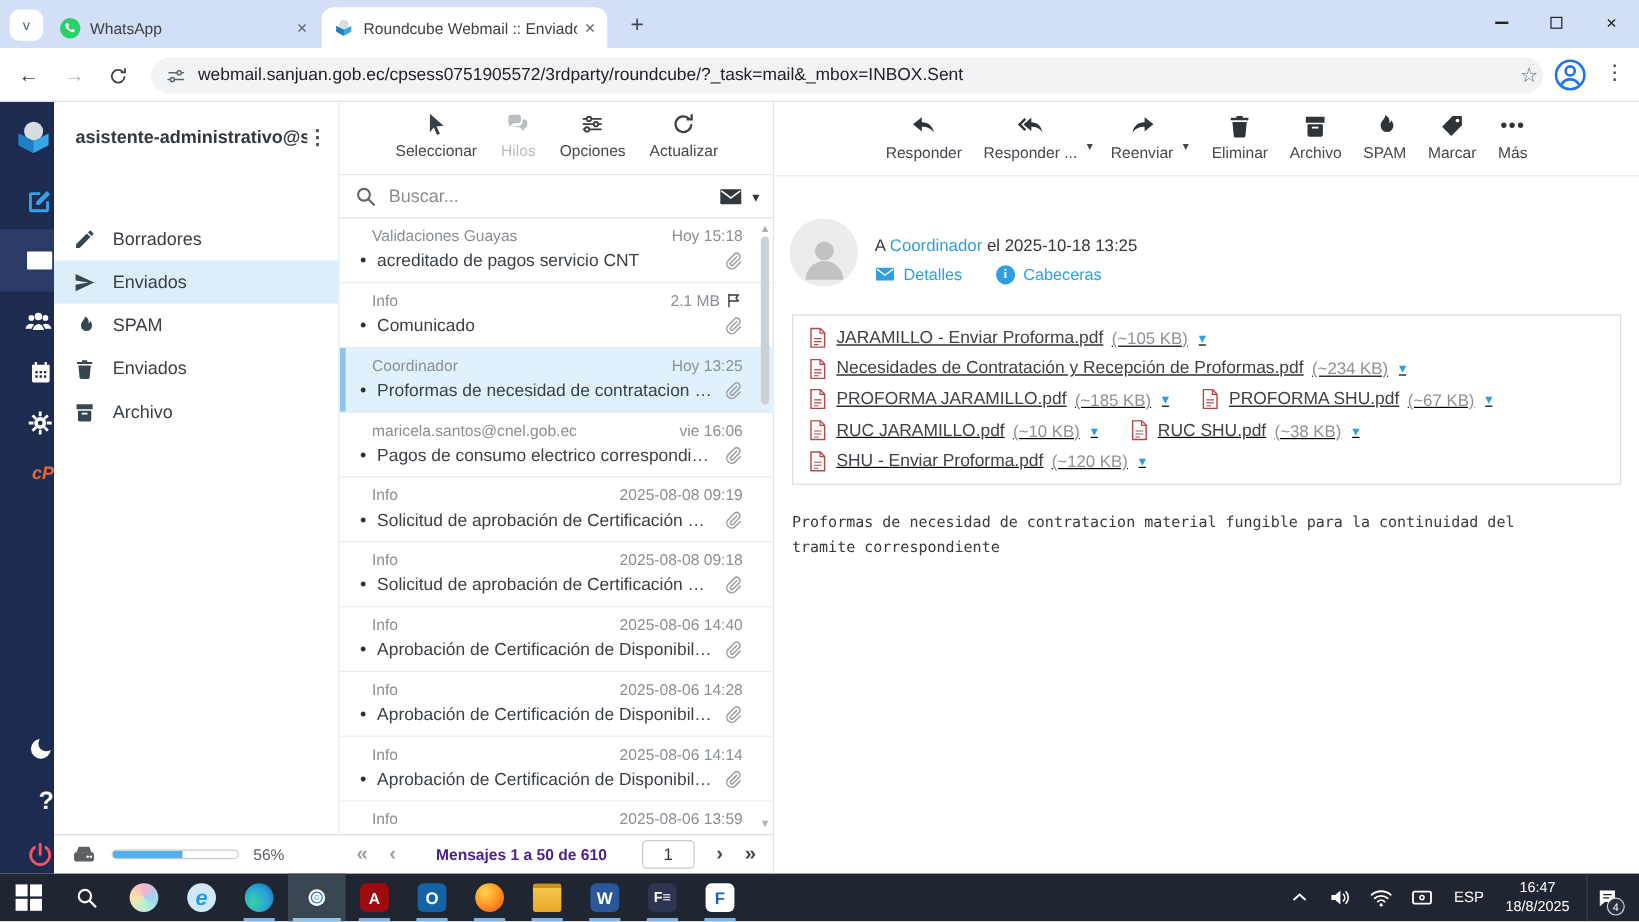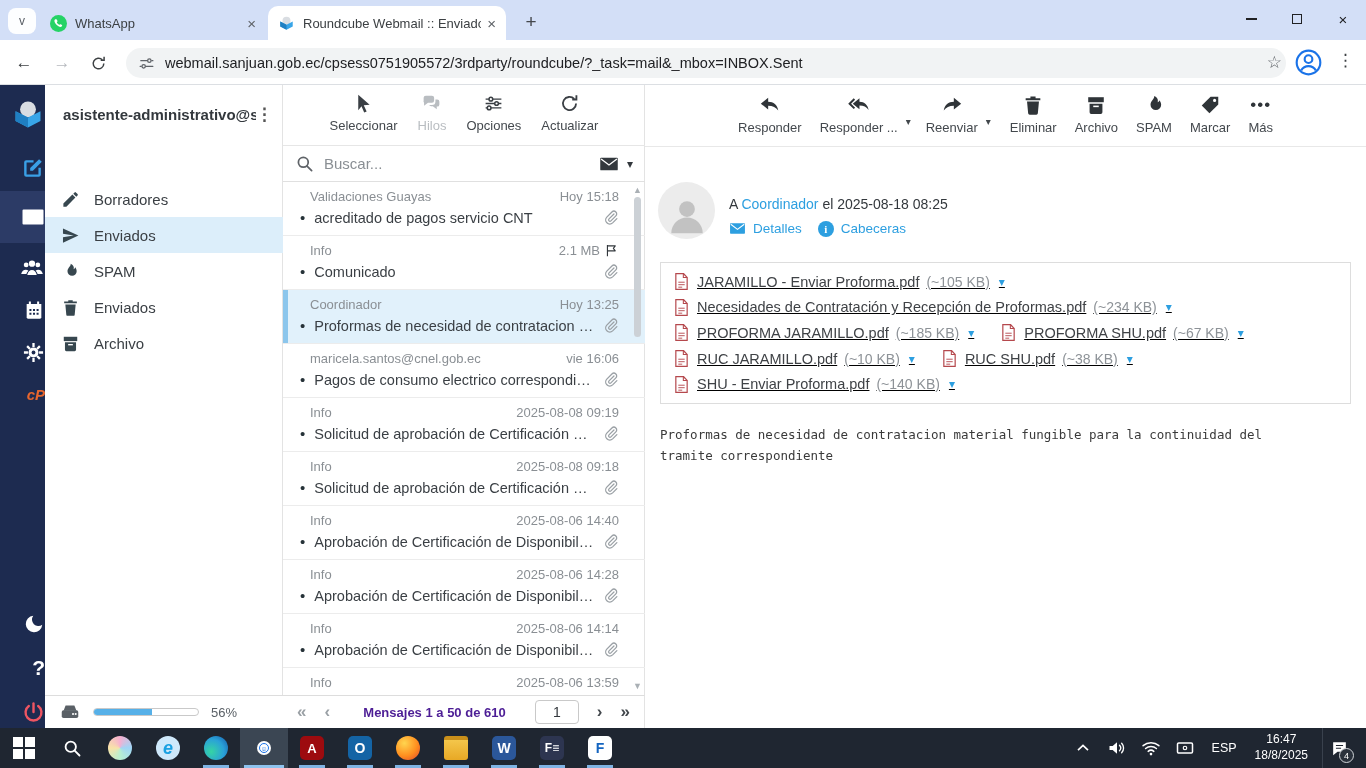--- a/index.html
+++ b/index.html
@@ -101,21 +101,21 @@
   .mtool .ddc { position:absolute; right:-13px; top:22px; font-size:10px; color:#43484d; }
   .mdots { font-size:17px; color:#2f3438; letter-spacing:1px; height:22px; display:flex; align-items:center; }
 
   .subjrow { position:absolute; left:14px; top:72px; width:694px; display:flex; align-items:center; }
   .subject { font-size:21px; font-weight:bold; color:#2b2f33; white-space:nowrap; overflow:hidden; }
   .extlink { width:18px; height:18px; background:#2d9fe0; border-radius:3px; margin-left:9px; flex:0 0 auto; }
 
   .avatar { position:absolute; left:13px; top:97px; width:57px; height:57px; border-radius:50%; background:#ececec; overflow:hidden; color:#c2c2c2; display:flex; align-items:flex-end; justify-content:center; }
   .fromline { position:absolute; left:84px; top:111px; font-size:14px; color:#33383d; }
   .fromline .to { color:#2d9fe0; }
-  .hdrlinks { position:absolute; left:84px; top:135px; display:flex; align-items:center; gap:16px; }
+  .hdrlinks { position:absolute; left:84px; top:135px; display:flex; align-items:center; gap:28px; }
   .hlink { display:flex; align-items:center; gap:7px; font-size:13.5px; color:#2d9fe0; }
   .hlink .henv { width:17px; height:17px; color:#2d9fe0; }
   .infoc { width:16px; height:16px; border-radius:50%; background:#2d9fe0; color:#fff; font-size:11px; font-weight:bold; display:flex; align-items:center; justify-content:center; font-family:"Liberation Serif",serif; }
 
   .attbox { position:absolute; left:15px; top:177px; width:691px; height:142px; border:1px solid #ddd; padding:6px 12px; display:flex; flex-direction:column; justify-content:space-around; }
   .attrow { display:flex; gap:26px;text-decoration:underline; }
   .chip { display:flex; align-items:center; gap:7px; }
   .chip .pdfic { width:17px; height:19px; color:#b5484d; flex:0 0 auto; }
   .chip .aname { font-size:14.5px; color:#3f4246; }
   .chip .asize { font-size:14px; color:#8d9297; }
@@ -691,21 +691,21 @@
 
 
     <div class="avatar">
         <svg class="ic" style="width:46px;height:50px;color:#c2c2c2">
           <use href="#i-personfill"></use>
         </svg>
       </div>
     <div class="fromline">
       <span>A</span>
       <span class="to">Coordinador</span>
-      <span>el 2025-08-18 08:25</span>
+      <span>el 2025-10-18 13:25</span>
     </div>
     <div class="hdrlinks">
       <span class="hlink">
           <svg class="ic henv">
             <use href="#i-envelope"></use>
           </svg>
           <span>Detalles</span>
         </span>
       <span class="hlink">
           <span class="infoc">i</span>
@@ -769,21 +769,21 @@
             <span class="asize">(~38 KB)</span>
             <span class="acaret">▾</span>
           </span>
       </div>
       <div class="attrow">
         <span class="chip">
             <svg class="ic pdfic">
               <use href="#i-pdf"></use>
             </svg>
             <span class="aname">SHU - Enviar Proforma.pdf</span>
-            <span class="asize">(~140 KB)</span>
+            <span class="asize">(~120 KB)</span>
             <span class="acaret">▾</span>
           </span>
       </div>
     </div>
 
     <div class="mailbody">Proformas de necesidad de contratacion material fungible para la continuidad del tramite correspondiente</div>
   </div>
 
   <div id="taskbar">
     <div class="tbicon">

